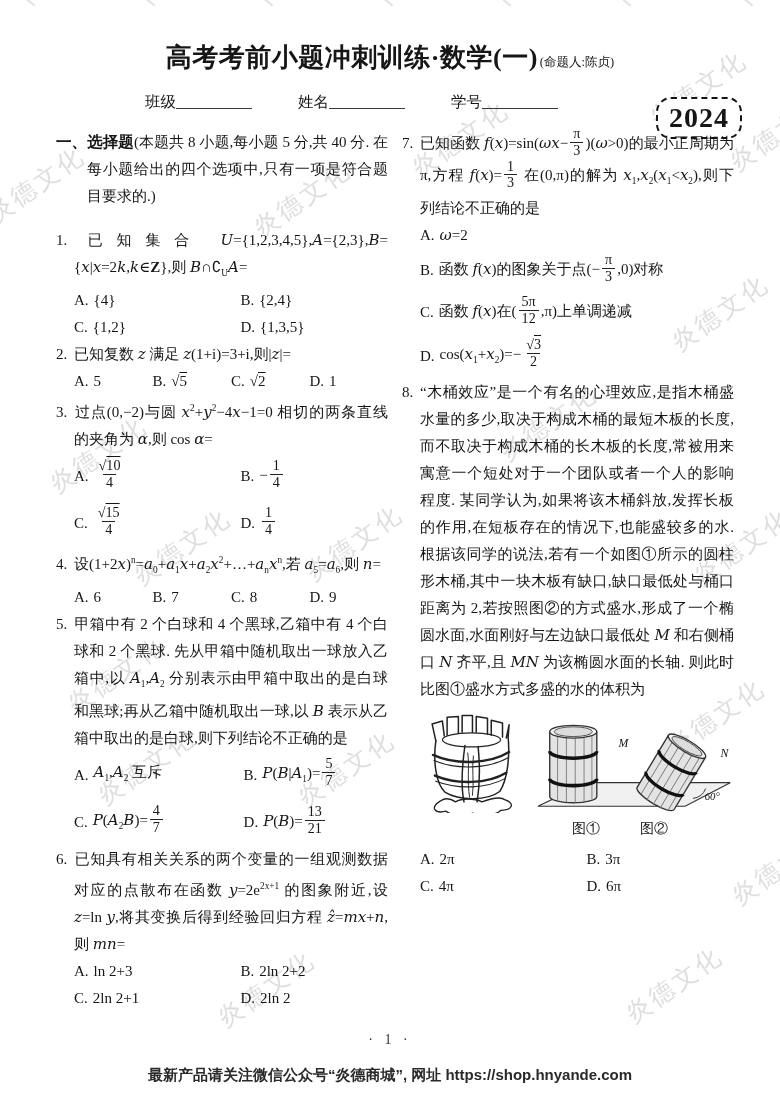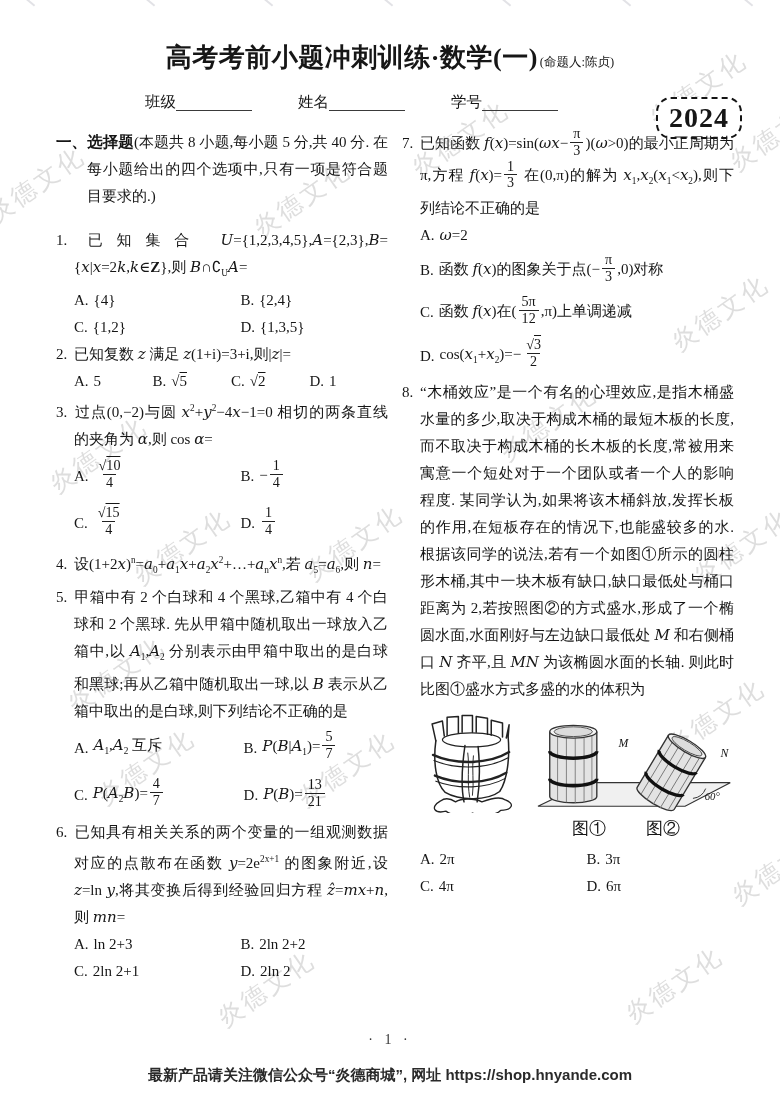--- a/index.html
+++ b/index.html
@@ -12,21 +12,21 @@
   .tick{position:absolute;top:1px;width:12px;height:2px;background:#e2e2e6;transform:rotate(40deg);}
   .content{position:relative;z-index:1;}
 
   
   .titlebar{display:flex;justify-content:center;align-items:baseline;padding-top:40px;}
   .title{font-size:26px;font-weight:700;letter-spacing:.5px;}
   .credit{font-size:12.5px;font-weight:400;margin-left:2px;}
   .badge{position:absolute;top:97px;right:38px;border:2.5px dashed #141414;border-radius:15px;
          padding:3px 11px;font-size:28px;font-weight:700;letter-spacing:1px;background:#fff;}
   .fields{display:flex;gap:46px;margin:17px 0 0 145px;font-size:15.5px;}
-  .field{display:flex;align-items:center;}
+  .field{display:flex;align-items:flex-start;}
   .blank{display:inline-block;width:76px;border-bottom:1.2px solid #3a3a3a;height:1.05em;}
 
   
   .cols{display:flex;gap:14px;padding:15px 46px 0 56px;font-size:15px;line-height:27px;}
   .col{flex:1;min-width:0;text-align:justify;}
 
   .sec{padding-left:31px;text-indent:-31px;margin-bottom:17px;}
   .sec b{font-size:15.5px;}
   .q{padding-left:18px;position:relative;}
   .qnum{display:inline-block;margin-left:-18px;width:18px;text-indent:0;}
@@ -45,21 +45,21 @@
   .sqrt{white-space:nowrap;}
   .rad{text-decoration:overline;}
   .frac{display:inline-flex;flex-direction:column;align-items:center;vertical-align:middle;
         line-height:1.12;font-size:.94em;margin:0 2px;transform:translateY(-2px);}
   .fnum{padding:0 3px;}
   .fden{border-top:1px solid #222;padding:0 3px;}
 
   
   .fig{display:flex;align-items:flex-end;gap:8px;margin:6px 0 2px 16px;}
   .fig svg{display:block;}
-  .figcaps{display:flex;gap:40px;margin:2px 0 4px 170px;font-size:17px;}
+  .figcaps{display:flex;gap:40px;margin:2px 0 4px 170px;font-size:14px;}
 
   
   .pagenum{position:absolute;left:0;right:0;top:1032px;text-align:center;font-size:14px;letter-spacing:4px;color:#333;}
   .banner{position:absolute;left:0;right:0;top:1066px;text-align:center;font-size:15px;font-weight:700;
           color:#2a2a2a;font-family:"Liberation Sans","DejaVu Sans",sans-serif;}
 </style>
 </head>
 <body>
 
 <div class="page">
@@ -170,20 +170,26 @@
               <span><span class="frac">
                   <span class="fnum"><span>1</span></span>
                   <span class="fden"><span>4</span></span>
                 </span></span>
             </span>
         </div>
 
         <div class="q">
           <span class="qnum">4.</span><span><span>设(1+2</span><span class="mi">x</span><span>)</span><sup>n</sup><span>=</span><span class="mi">a</span><sub>0</sub><span>+</span><span class="mi">a</span><sub>1</sub><span class="mi">x</span><span>+</span><span class="mi">a</span><sub>2</sub><span class="mi">x</span><sup>2</sup><span>+…+</span><span class="mi">a</span><sub>n</sub><span class="mi">x</span><sup>n</sup><span>,若 </span><span class="mi">a</span><sub>5</sub><span>=</span><span class="mi">a</span><sub>6</sub><span>,则 </span><span class="mi">n</span><span>=</span></span>
         </div>
+        <div class="opts4">
+          <span class="opt"><span class="olabel">A.</span><span><span>6</span></span></span>
+          <span class="opt"><span class="olabel">B.</span><span><span>7</span></span></span>
+          <span class="opt"><span class="olabel">C.</span><span><span>8</span></span></span>
+          <span class="opt"><span class="olabel">D.</span><span><span>9</span></span></span>
+        </div>
 
         <div class="q">
           <span class="qnum">5.</span><span><span>甲箱中有 2 个白球和 4 个黑球,乙箱中有 4 个白球和 2 个黑球. 先从甲箱中随机取出一球放入乙箱中,以 </span><span class="mi">A</span><sub>1</sub><span>,</span><span class="mi">A</span><sub>2</sub><span> 分别表示由甲箱中取出的是白球和黑球;再从乙箱中随机取出一球,以 </span><span class="mi">B</span><span> 表示从乙箱中取出的是白球,则下列结论不正确的是</span></span>
         </div>
         <div class="opts2" style="grid-template-columns:54% 46%">
           <span class="opt tall">
               <span class="olabel">A.</span>
               <span><span class="mi">A</span><sub>1</sub><span>,</span><span class="mi">A</span><sub>2</sub><span> 互斥</span></span>
             </span>
           <span class="opt tall">

